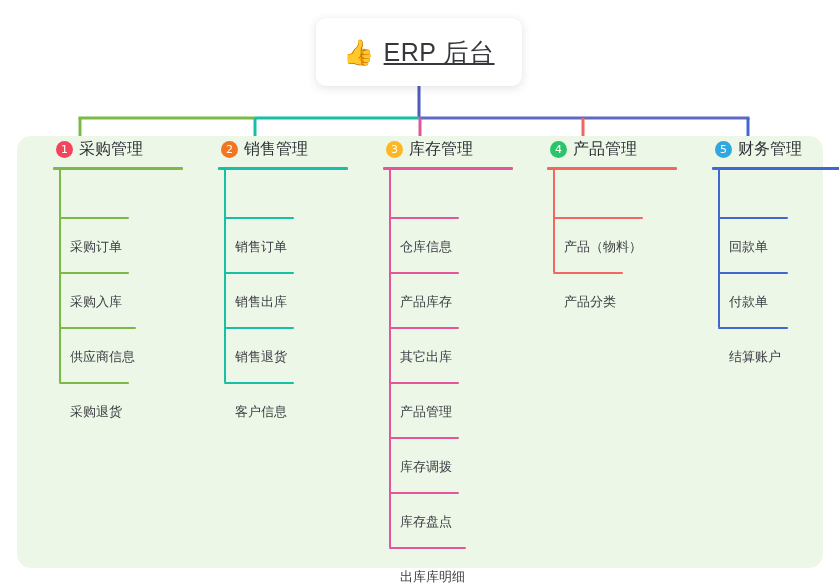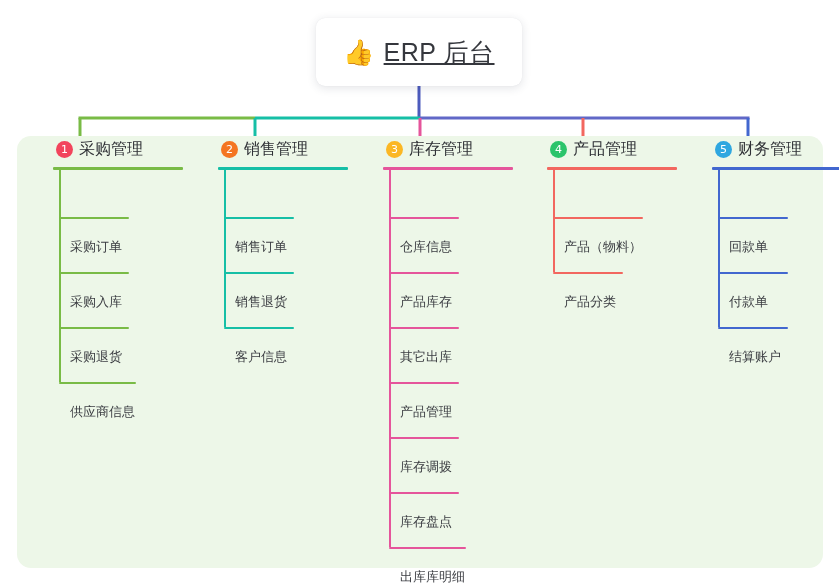--- a/index.html
+++ b/index.html
@@ -180,42 +180,46 @@
             <div class="spine" style="background: rgb(121, 187, 70); bottom: 8px;"></div>
             <div class="leaf">
               <span class="leaf-text">采购订单</span>
               <div class="leaf-rule" style="background: rgb(121, 187, 70); width: 70px;"></div>
             </div>
             <div class="leaf">
               <span class="leaf-text">采购入库</span>
               <div class="leaf-rule" style="background: rgb(121, 187, 70); width: 70px;"></div>
             </div>
             <div class="leaf">
+              <span class="leaf-text">供应商信息</span>
+              <div class="leaf-rule" style="background: rgb(121, 187, 70); width: 77px;"></div>
+            </div>
+            <div class="leaf">
               <span class="leaf-text">采购退货</span>
               <div class="leaf-rule" style="background: rgb(121, 187, 70); width: 70px;"></div>
             </div>
-            <div class="leaf">
-              <span class="leaf-text">供应商信息</span>
-              <div class="leaf-rule" style="background: rgb(121, 187, 70); width: 77px;"></div>
-            </div>
           </div>
         </div>
         <div class="column" style="left: 183px;">
           <div class="col-head">
             <span class="badge" style="background: rgb(244, 117, 33);">2</span>
             <span class="col-title">销售管理</span>
           </div>
           <div class="head-rule" style="background: rgb(22, 191, 166); margin-left: 18px;"></div>
           <div class="leaf-list">
             <div class="spine" style="background: rgb(22, 191, 166); bottom: 8px;"></div>
             <div class="leaf">
               <span class="leaf-text">销售订单</span>
               <div class="leaf-rule" style="background: rgb(22, 191, 166); width: 70px;"></div>
             </div>
             <div class="leaf">
+              <span class="leaf-text">销售出库</span>
+              <div class="leaf-rule" style="background: rgb(22, 191, 166); width: 70px;"></div>
+            </div>
+            <div class="leaf">
               <span class="leaf-text">销售退货</span>
               <div class="leaf-rule" style="background: rgb(22, 191, 166); width: 70px;"></div>
             </div>
             <div class="leaf">
               <span class="leaf-text">客户信息</span>
               <div class="leaf-rule" style="background: rgb(22, 191, 166); width: 70px;"></div>
             </div>
           </div>
         </div>
         <div class="column" style="left: 348px;">

